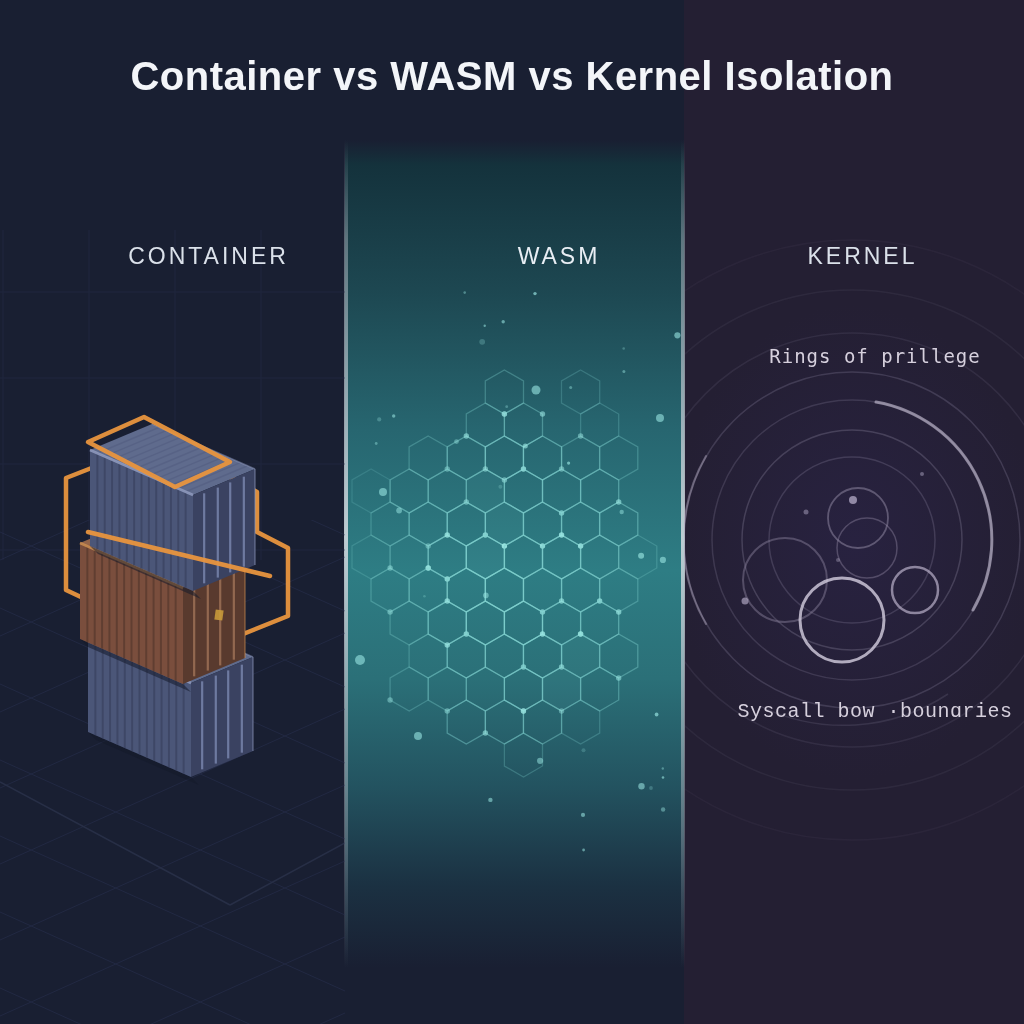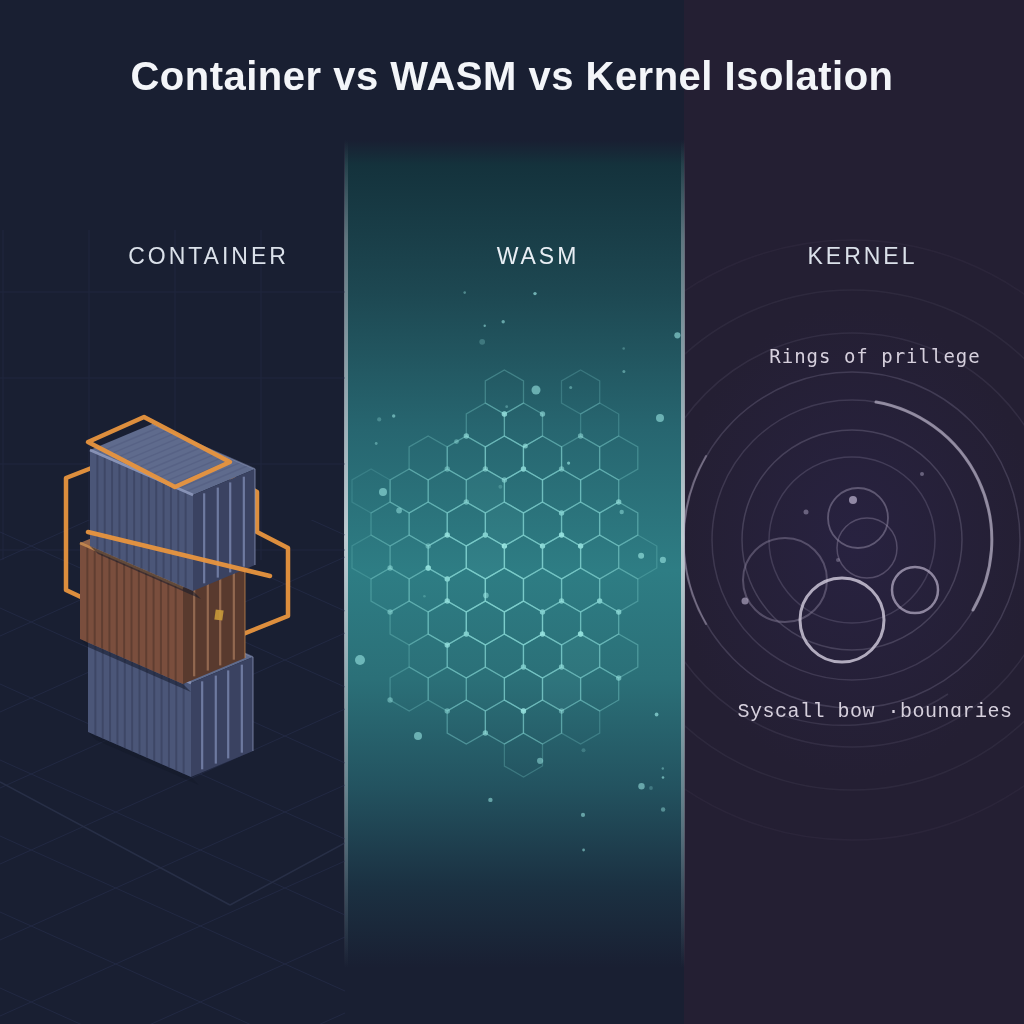--- a/index.html
+++ b/index.html
@@ -39,21 +39,21 @@
   .title{
     position:absolute;top:54px;left:0;width:1024px;margin:0;
     text-align:center;font-size:40px;font-weight:bold;
     color:#f3f5f9;letter-spacing:0.5px;
   }
   .col-label{
     position:absolute;top:243px;font-size:23px;font-weight:400;
     letter-spacing:3px;color:#dbe1ea;text-align:center;
   }
   #label-container{left:0;width:345px;margin-left:36px;}
-  #label-wasm{left:345px;width:386px;color:#e8eef4;}
+  #label-wasm{left:345px;width:386px;color:#e8eef4;padding-left:21px;}
   #label-kernel{left:684px;width:357px;}
   .annot{
     position:absolute;left:684px;width:340px;text-align:center;
     font-family:"DejaVu Sans Mono","Liberation Mono",monospace;
     color:#d6d0dd;
     padding-left:21px;
   }
   .annot-top{top:345px;font-size:19px;letter-spacing:1px;}
   .annot-bottom{top:700px;font-size:20px;letter-spacing:0.5px;font-family:Liberation Mono, monospace;}
   svg{position:absolute;display:block;}

